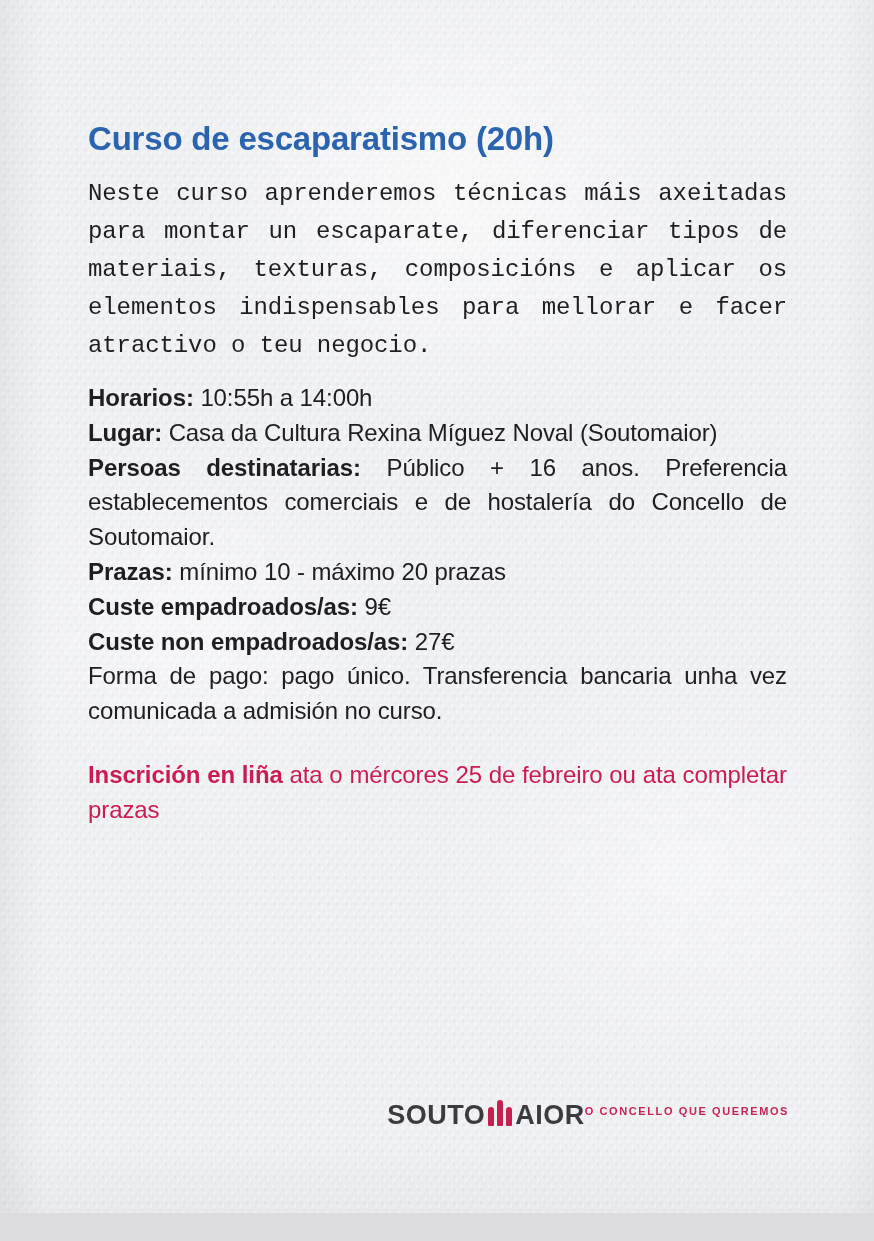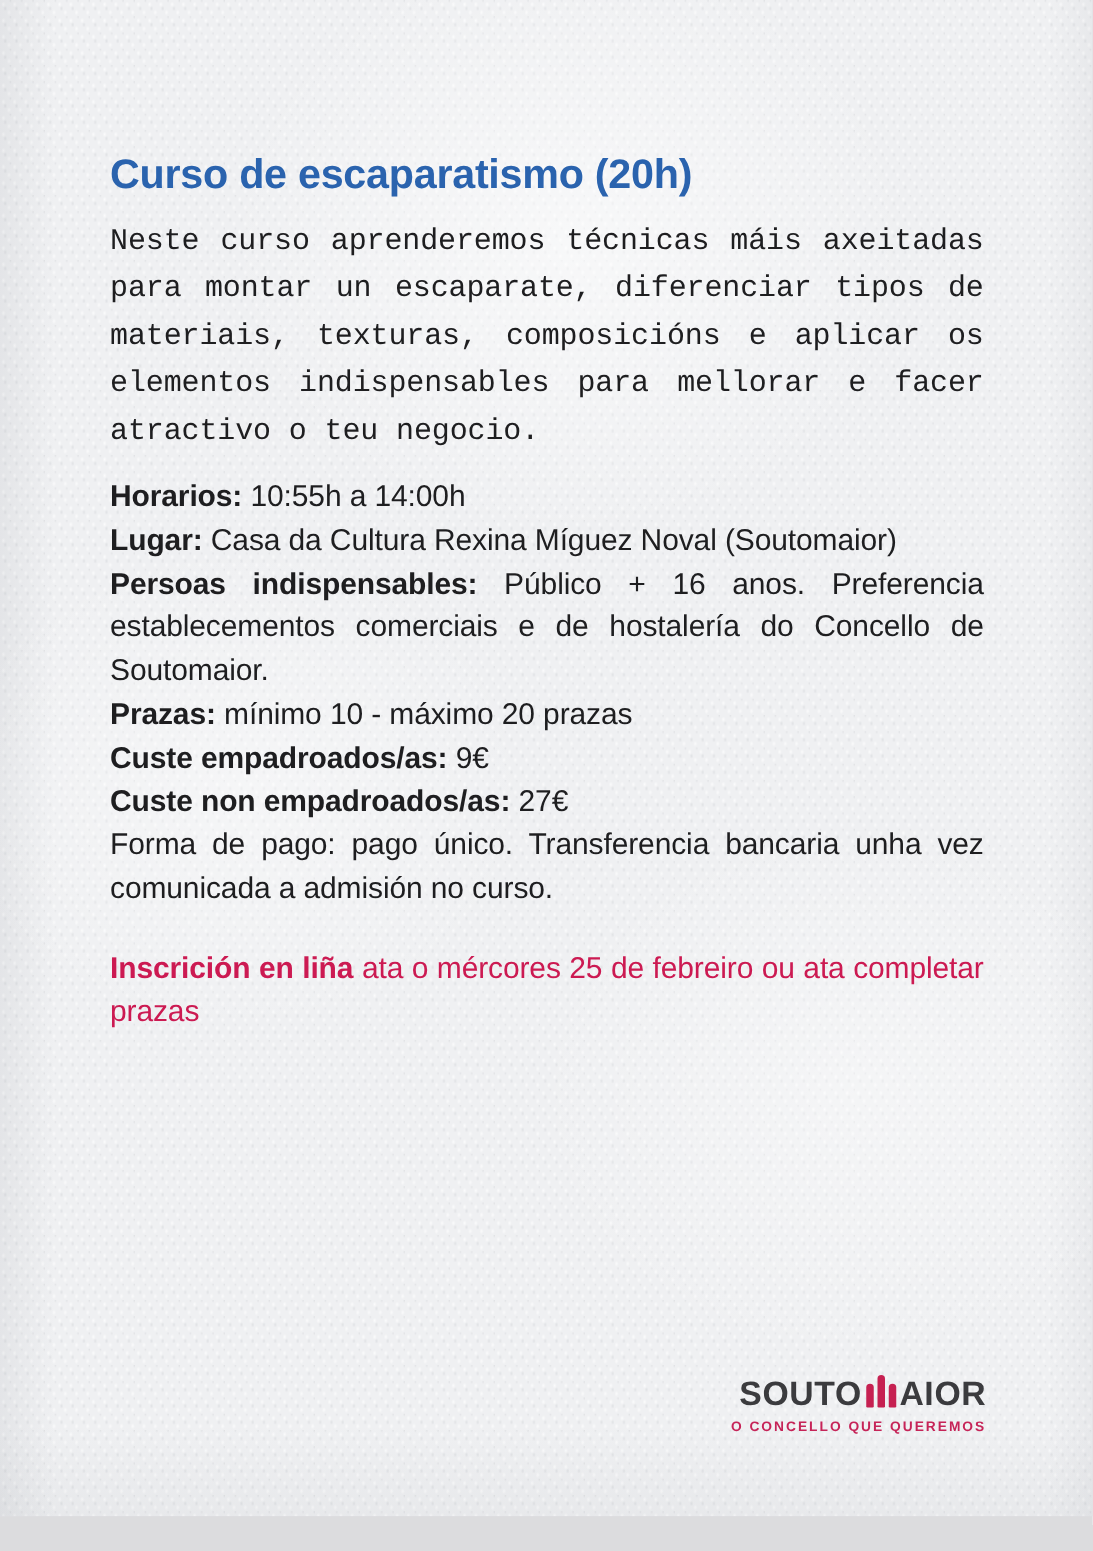--- a/index.html
+++ b/index.html
@@ -51,21 +51,21 @@
     color:#1E1E20;
     text-align:justify;
     letter-spacing:-.1px;
   }
   .line b{font-weight:700;}
   .line.enroll{color:#CC1A52;margin-top:29px;}
   .line.enroll b{color:#CC1A52;}
   
   .logo{
     position:absolute;right:85px;top:1100px;z-index:1;
-    display:flex;flex-direction:column;align-items:flex-end;
+    display:flex;flex-direction:row;
   }
   .wordmark{
     display:flex;align-items:flex-end;
     font-size:27px;font-weight:800;letter-spacing:.5px;
     color:#3B3B3E;white-space:nowrap;
   }
   .m-bars{
     display:flex;align-items:flex-end;gap:3px;
     margin:0 3px 5px 3px;
   }
@@ -95,21 +95,21 @@
     <div class="block">
       <p class="line">
         <b>Horarios:</b>
         <span>10:55h a 14:00h</span>
       </p>
       <p class="line">
         <b>Lugar:</b>
         <span>Casa da Cultura Rexina Míguez Noval (Soutomaior)</span>
       </p>
       <p class="line">
-        <b>Persoas indispensables:</b>
+        <b>Persoas destinatarias:</b>
         <span>Público + 16 anos. Preferencia establecementos comerciais e de hostalería do Concello de Soutomaior.</span>
       </p>
       <p class="line">
         <b>Prazas:</b>
         <span>mínimo 10 - máximo 20 prazas</span>
       </p>
       <p class="line">
         <b>Custe empadroados/as:</b>
         <span>9€</span>
       </p>

